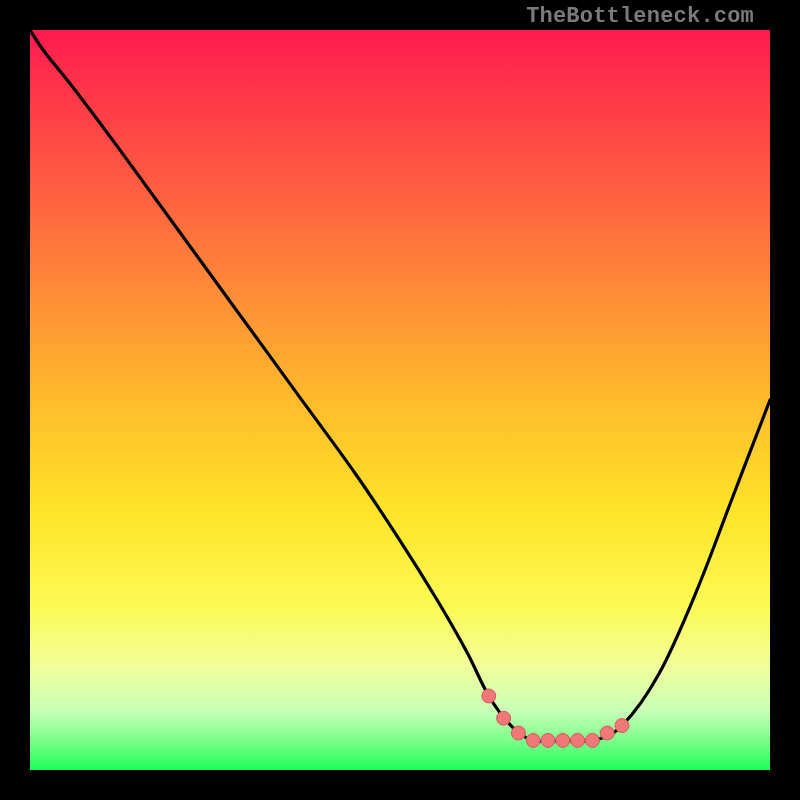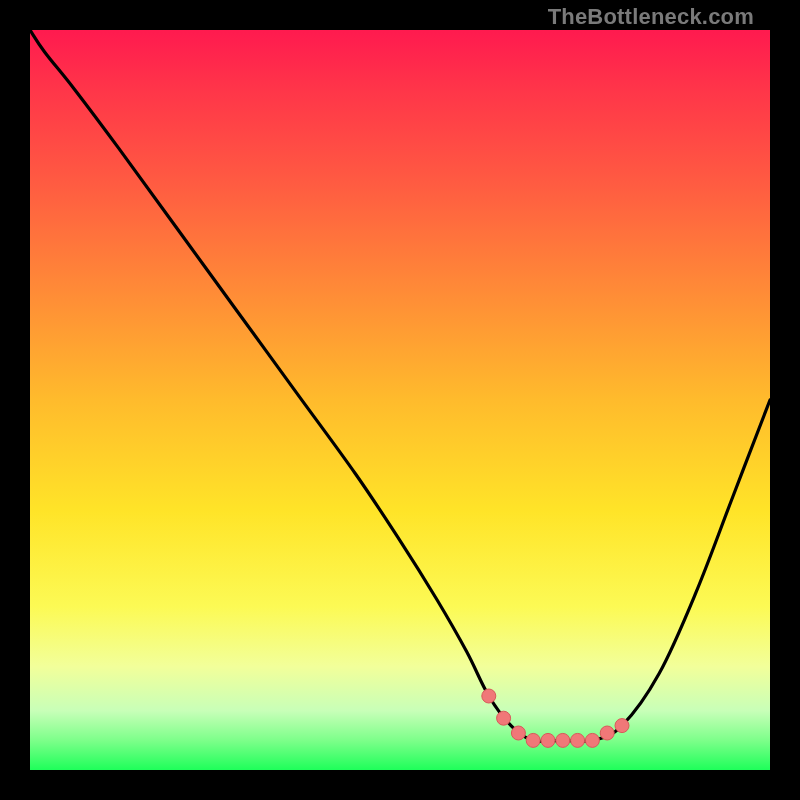--- a/index.html
+++ b/index.html
@@ -9,20 +9,21 @@
     height: 800px;
     background: #000;
     overflow: hidden;
     font-family: Arial, Helvetica, sans-serif;
   }
   .stage {
     position: relative;
     width: 784px;
     height: 800px;
     background: #000;
+    font-family: Liberation Mono, monospace;
   }
   .plot-area {
     position: absolute;
     left: 30px;
     top: 30px;
     width: 740px;
     height: 740px;
     
     background: linear-gradient(
       to bottom,

